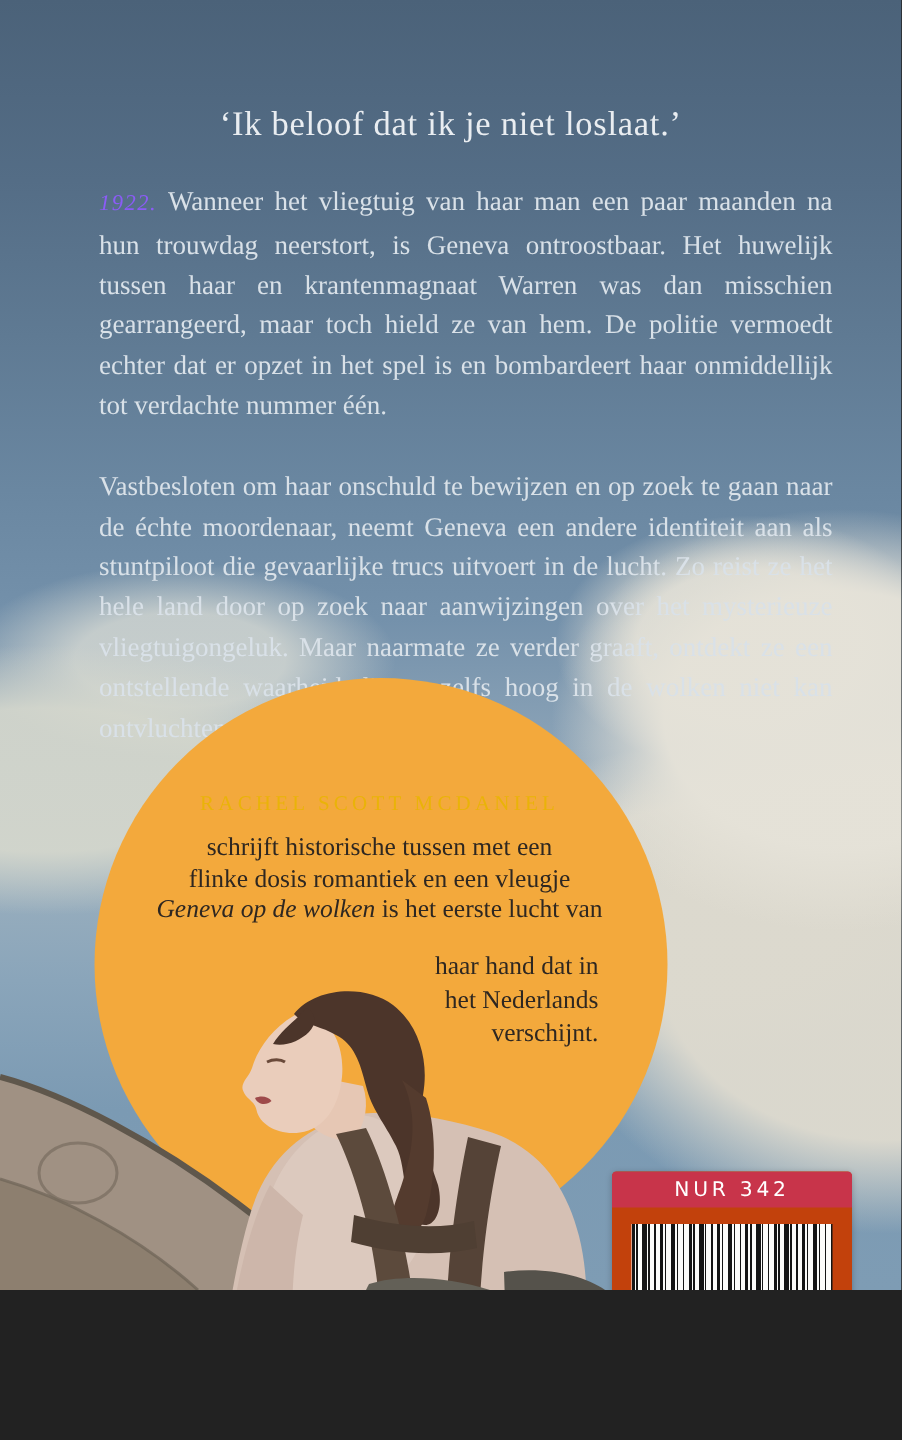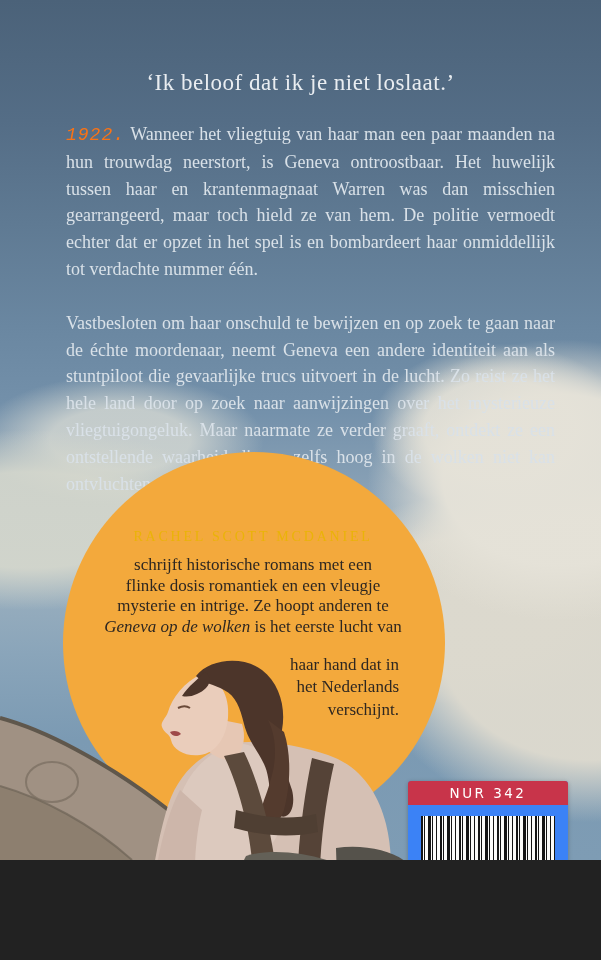--- a/index.html
+++ b/index.html
@@ -26,21 +26,21 @@
   
   .quote{
     position:absolute;top:70px;left:0;width:601px;text-align:center;
     font-size:23px;letter-spacing:.5px;color:#e9edf1;
   }
   
   .synopsis{position:absolute;left:66px;top:121px;width:489px;color:#d9e1e8;
     font-size:18px;line-height:26.8px;text-align:justify;}
   .synopsis p{margin:0;}
   .synopsis .p2{margin-top:27px;}
-  .year{font-style:italic;color:#f97316;font-size:18px;letter-spacing:1px;font-family:Liberation Mono, monospace;}
+  .year{font-style:italic;color:#8b5cf6;font-size:15px;letter-spacing:1px;}
   
   .circle{
     position:absolute;left:63px;top:452px;width:382px;height:382px;border-radius:50%;
     background:#f3a93c;
   }
   
   .circle-text{
     position:absolute;left:83px;top:527px;width:340px;text-align:center;
     color:#2e2721;font-size:17px;line-height:20.8px;
   }
@@ -54,21 +54,21 @@
   
   .publisher{position:absolute;left:56px;top:858px;display:flex;align-items:center;
     color:#ffffff;font-family:"DejaVu Sans", sans-serif;}
   .logo-icon{width:66px;height:66px;flex:0 0 66px;}
   .logo-txt{margin-left:6px;}
   .wordmark{font-size:27px;font-weight:800;letter-spacing:-.5px;line-height:28px;}
   .wordmark .tld{font-weight:400;}
   .tagline{font-size:11.5px;font-weight:600;letter-spacing:3.2px;margin-top:3px;opacity:.97;}
   
   .barcode-box{
-    position:absolute;left:408px;top:781px;width:160px;height:137px;background:#3b82f6;
+    position:absolute;left:408px;top:781px;width:160px;height:137px;background:#c2410c;
     border-radius:3px;box-shadow:0 1px 4px rgba(0,0,0,.25);overflow:hidden;
   }
   .nur-band{height:24px;background:#c8344a;color:#fff;display:flex;align-items:center;justify-content:center;
     font-family:"DejaVu Sans", sans-serif;font-size:13.5px;letter-spacing:2.5px;font-weight:500;}
   .bars{
     margin:11px 13px 0 13px;height:68px;
     background:repeating-linear-gradient(90deg,
       #151515 0 2px,#fcfcfa 2px 3px,#151515 3px 4px,#fcfcfa 4px 7px,
       #151515 7px 10px,#fcfcfa 10px 11px,#151515 11px 12px,#fcfcfa 12px 15px,
       #151515 15px 16px,#fcfcfa 16px 19px);
@@ -131,23 +131,22 @@
     <path d="M106,196 C96,214 96,240 106,258 C130,272 168,274 196,264 C208,252 210,224 202,206 C172,192 130,188 106,196 Z" fill="#636057"></path>
     <path d="M196,188 C222,184 252,190 266,202 C274,220 272,248 260,262 C236,268 210,262 198,252 Z" fill="#55524b"></path>
     <path d="M118,208 C112,222 112,240 118,252 C134,260 156,262 172,256 C178,242 178,222 172,210 C154,202 132,202 118,208 Z" fill="#4a4840"></path>
     <path d="M128,258 C124,272 126,288 132,300 L168,300 C172,286 170,270 164,258 Z" fill="#403e37"></path>
 
     <path d="M188,250 C212,242 248,244 272,258 C284,272 290,288 292,300 L196,300 C190,284 186,266 188,250 Z" fill="#5c5c64"></path>
   </svg>
 
   <div class="circle-text">
     <div class="author-name">RACHEL SCOTT MCDANIEL</div>
-    <div>schrijft historische romans met een</div>
+    <div>schrijft historische tussen met een</div>
     <div>flinke dosis romantiek en een vleugje</div>
-    <div>mysterie en intrige. Ze hoopt anderen te</div>
     <div class="title-line"><span class="book-title">Geneva op de wolken</span><span> is het eerste lucht van</span></div>
     <div class="wrap-block">
       <div>haar hand dat in</div>
       <div>het Nederlands</div>
       <div>verschijnt.</div>
     </div>
   </div>
 
   <div class="publisher">
     <svg class="logo-icon" viewBox="0 0 64 64" aria-hidden="true">

